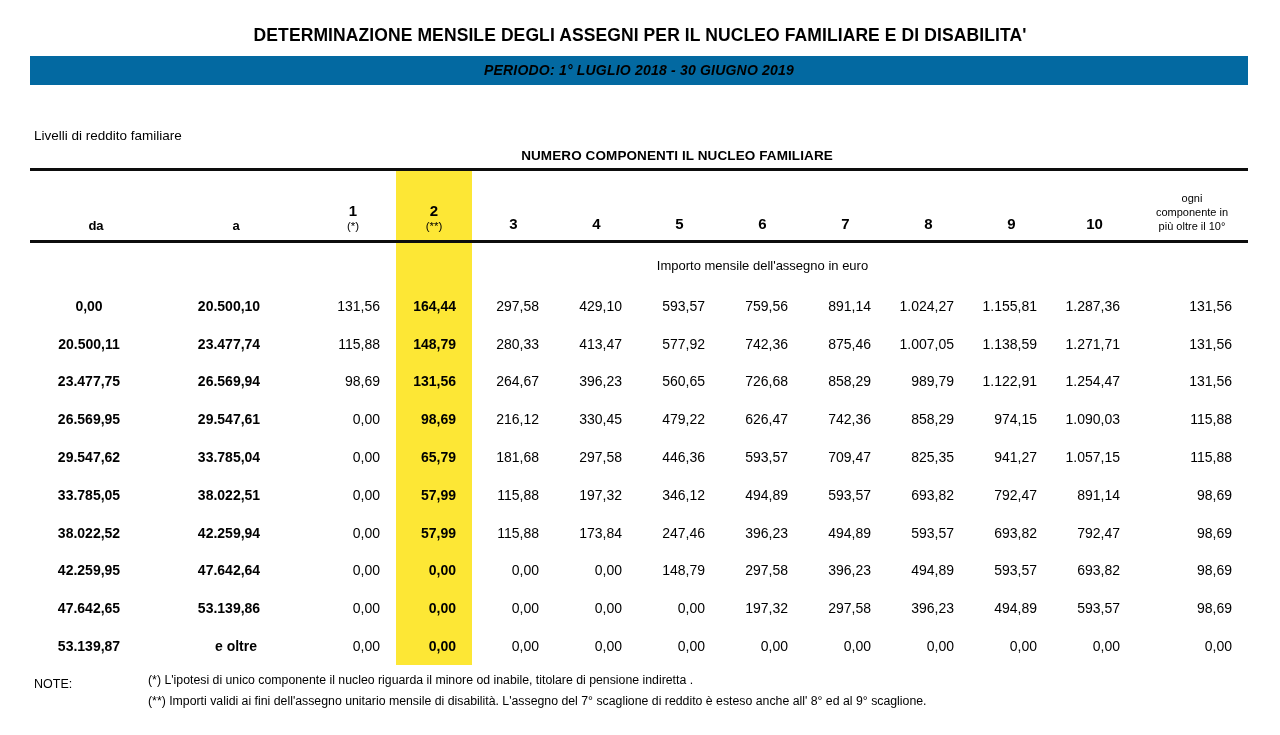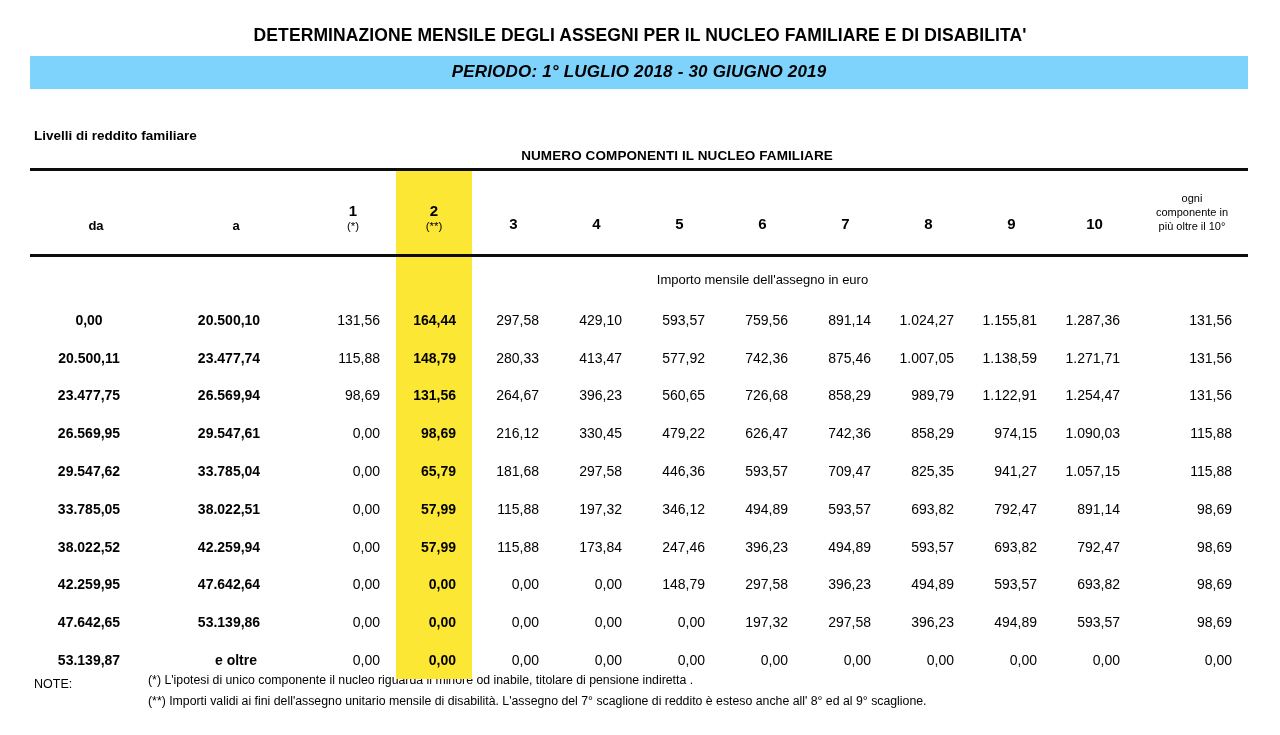--- a/index.html
+++ b/index.html
@@ -28,36 +28,36 @@
     text-align: center;
     font-size: 17.5px;
     font-weight: bold;
     letter-spacing: 0.1px;
     padding-top: 26px;
     line-height: 1.1;
   }
 
   .period-band {
     margin: 11px 32px 0 30px;
-    background: #7dd3fc;
-    text-align: center;
-    font-size: 17px;
+    background: #0369a1;
+    text-align: center;
+    font-size: 14px;
     font-weight: bold;
     font-style: italic;
     letter-spacing: 0.2px;
     padding: 6px 0 7px 0;
   }
 
   
   .levels-label {
     position: absolute;
     left: 34px;
     top: 128px;
     font-size: 13.5px;
-    font-weight: bold;
+    font-weight: normal;
   }
 
   .components-label {
     position: absolute;
     left: 0;
     right: 0;
     top: 148px;
     text-align: center;
     font-size: 13.5px;
     font-weight: bold;
@@ -97,21 +97,21 @@
     height: 0;
     font-size: 0;
     line-height: 0;
   }
 
   
   tr.head-row td {
     height: 62px;
     text-align: center;
     vertical-align: bottom;
-    padding-bottom: 21px;
+    padding-bottom: 7px;
   }
   .hnum {
     font-size: 15px;
     font-weight: bold;
     line-height: 1.22;
   }
   .hstar {
     font-size: 11.5px;
     font-weight: normal;
     line-height: 1.1;

